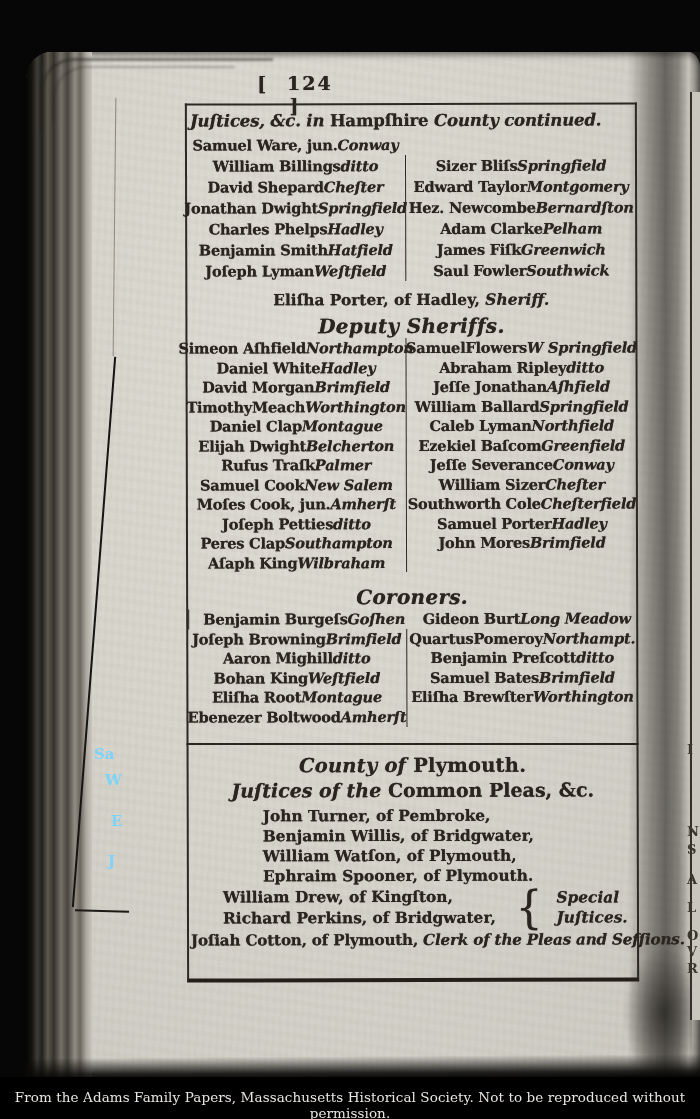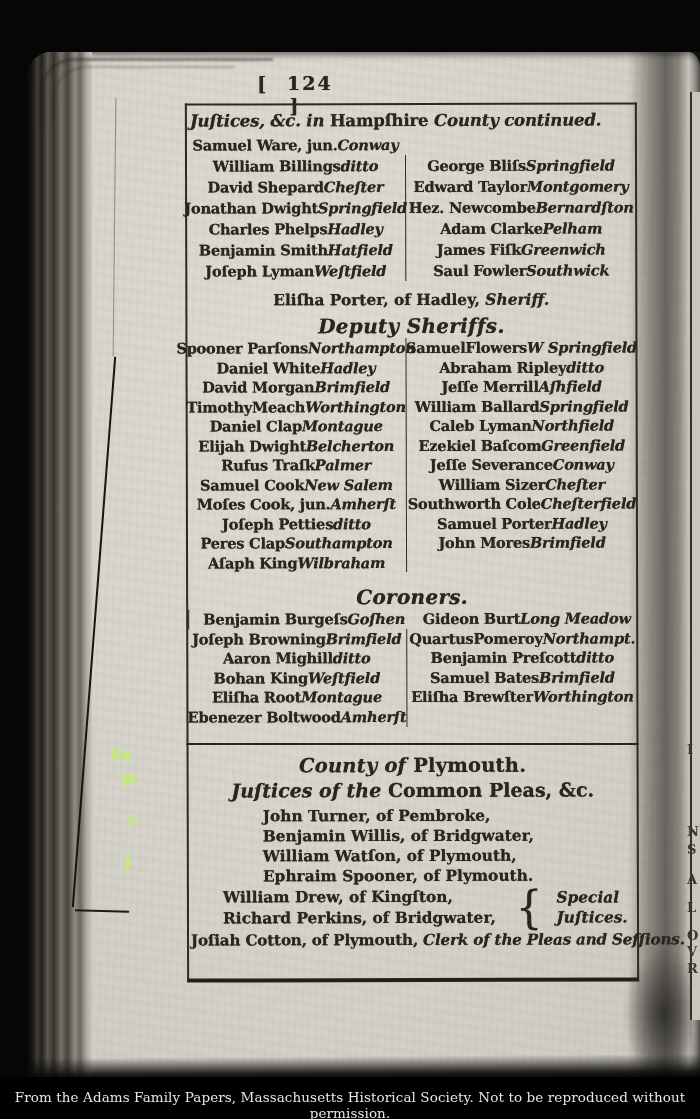--- a/index.html
+++ b/index.html
@@ -67,21 +67,21 @@
   }
   .slip-line-faint{
     position:absolute;left:114px;top:98px;width:1.4px;height:258px;
     background:rgba(70,64,55,.5);transform:rotate(.6deg);
   }
   .slip-foot{
     position:absolute;left:75px;top:910px;width:54px;height:2.4px;
     background:#1d1a16;transform:rotate(1.5deg);
   }
   .margin-frag{
-    position:absolute;font-weight:700;font-size:15px;color:#bef264;margin-left:16px;
+    position:absolute;font-weight:700;font-size:15px;color:#7dd3fc;
   }
   
   .bottom-edge{
     position:absolute;left:26px;top:1056px;width:674px;height:24px;
     background:linear-gradient(to bottom, rgba(15,14,12,0), rgba(10,9,8,.85) 70%, #050505 100%);
     transform:rotate(-.35deg);
   }
   
   .ink{color:#2a261f;text-shadow:0 0 .7px rgba(42,38,31,.85);}
   .page-number{
@@ -181,21 +181,21 @@
           <span class="name">Samuel Ware, jun.</span>
           <span class="town">Conway</span>
         </div>
       </div>
       <div class="row">
         <div class="half l">
           <span class="name">William Billings</span>
           <span class="town">ditto</span>
         </div>
         <div class="half r">
-          <span class="name">George Bliſs</span>
+          <span class="name">Sizer Bliſs</span>
           <span class="town">Springfield</span>
         </div>
       </div>
       <div class="row">
         <div class="half l">
           <span class="name">David Shepard</span>
           <span class="town">Cheſter</span>
         </div>
         <div class="half r">
           <span class="name">Edward Taylor</span>
@@ -245,21 +245,21 @@
     </div>
 
   <div class="center-line"><span>Eliſha Porter, of Hadley,</span>
     <span class="it">Sheriff.</span></div>
 
   <div class="sub-heading">Deputy Sheriffs.</div>
 
   <div class="rows h195">
       <div class="row">
         <div class="half l">
-          <span class="name">Spooner Parſons</span>
+          <span class="name">Simeon Aſhfield</span>
           <span class="town">Northampton</span>
         </div>
         <div class="half r">
           <span class="name">SamuelFlowers</span>
           <span class="town">W Springfield</span>
         </div>
       </div>
       <div class="row">
         <div class="half l">
           <span class="name">Daniel White</span>
@@ -269,21 +269,21 @@
           <span class="name">Abraham Ripley</span>
           <span class="town">ditto</span>
         </div>
       </div>
       <div class="row">
         <div class="half l">
           <span class="name">David Morgan</span>
           <span class="town">Brimfield</span>
         </div>
         <div class="half r">
-          <span class="name">Jeſſe Merrill</span>
+          <span class="name">Jeſſe Jonathan</span>
           <span class="town">Aſhfield</span>
         </div>
       </div>
       <div class="row">
         <div class="half l">
           <span class="name">TimothyMeach</span>
           <span class="town">Worthington</span>
         </div>
         <div class="half r">
           <span class="name">William Ballard</span>

